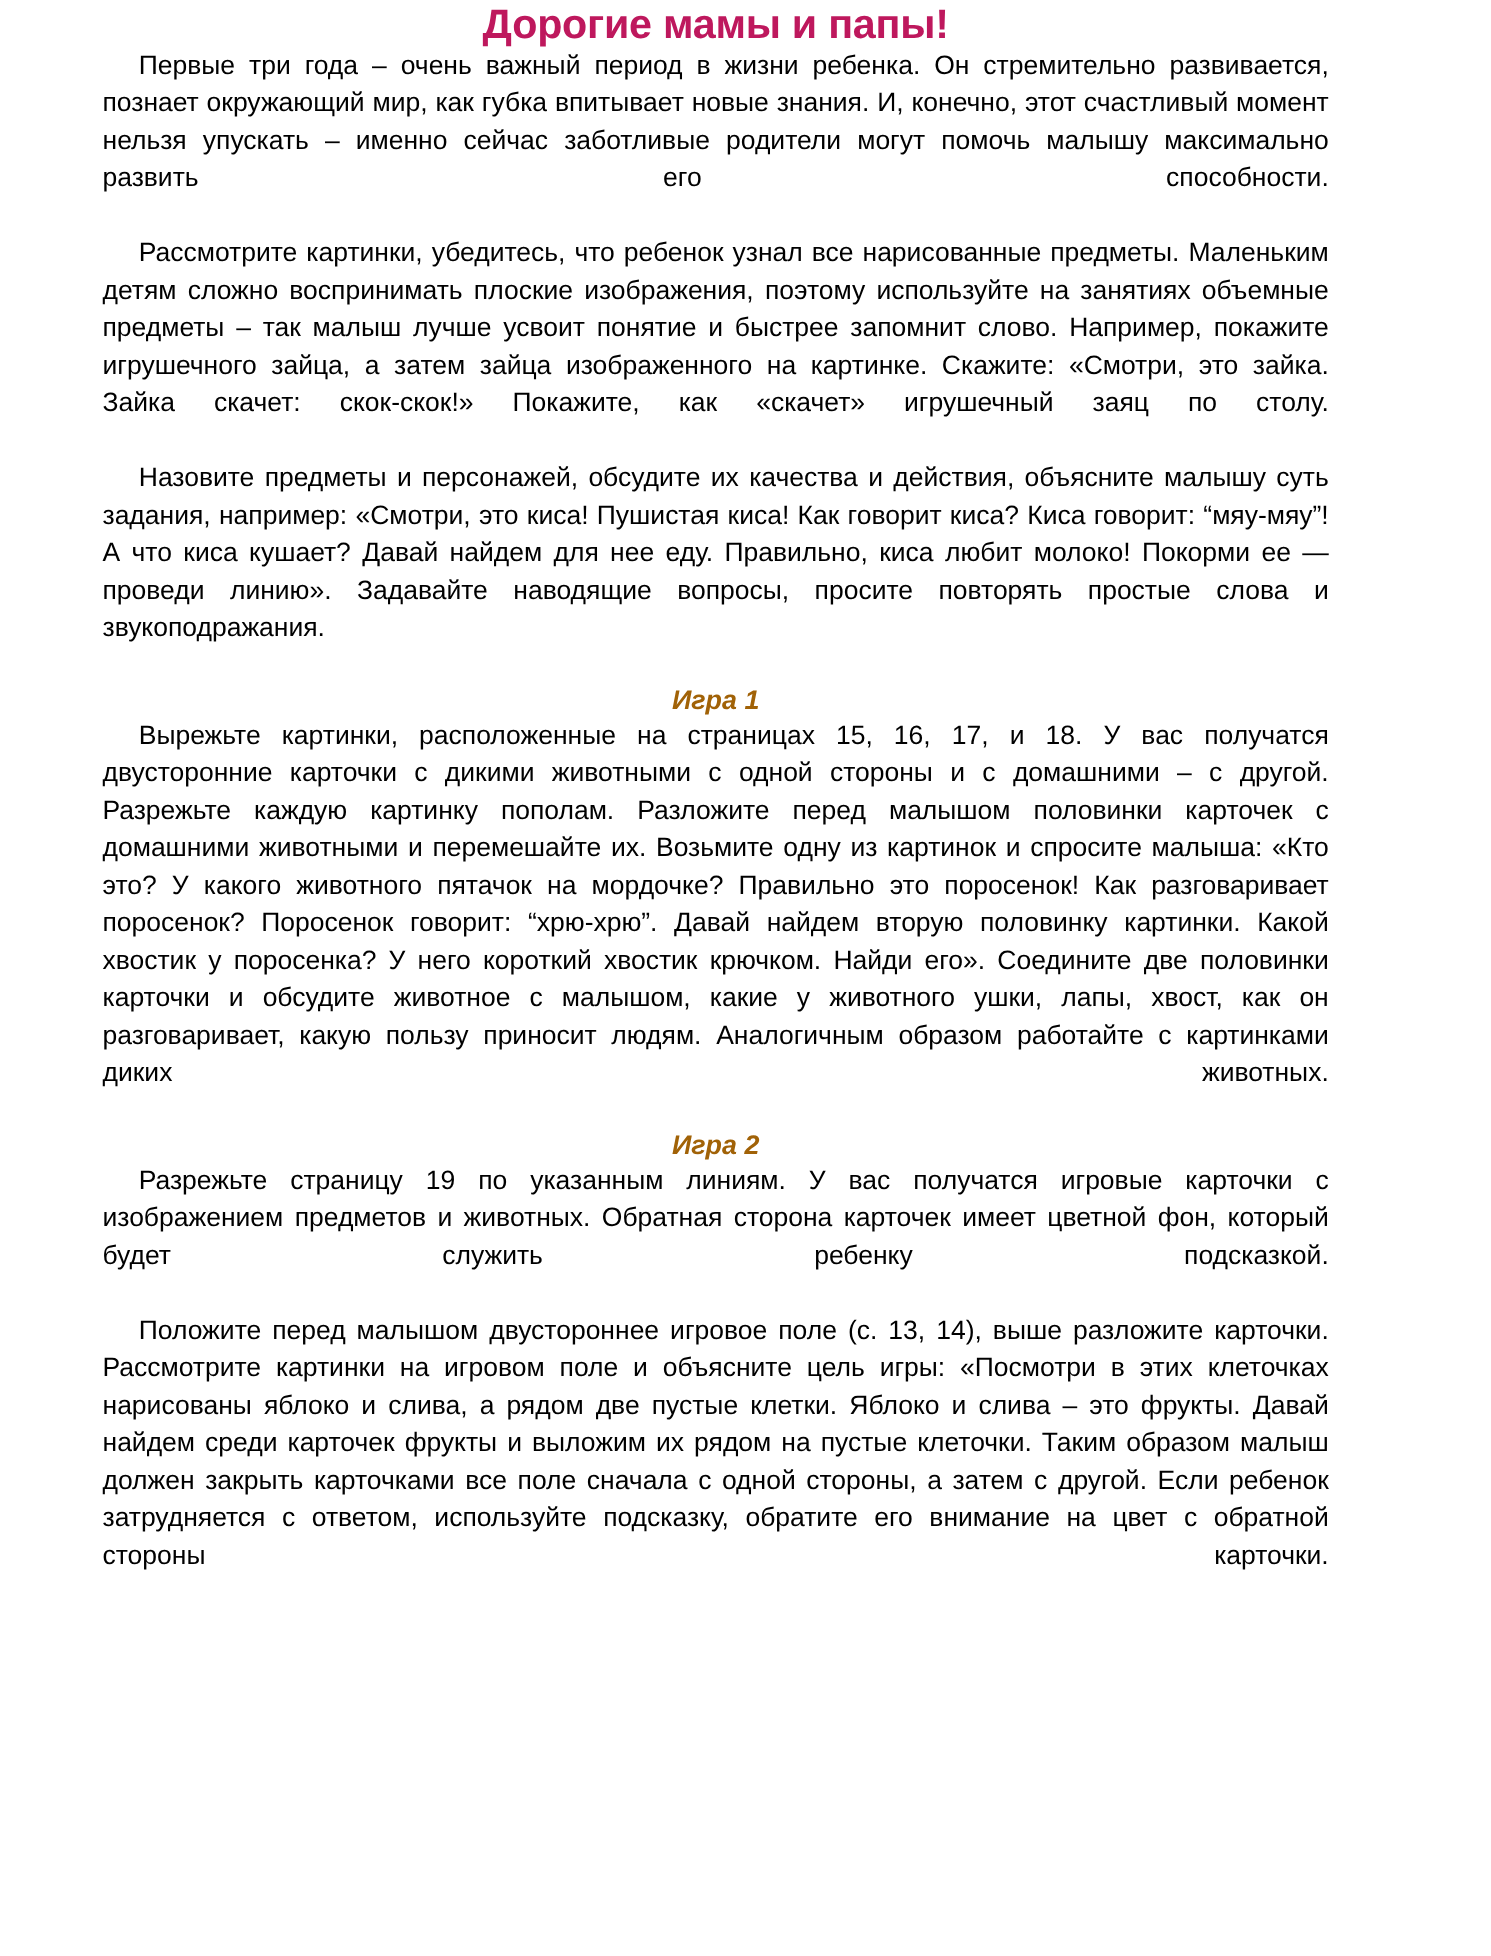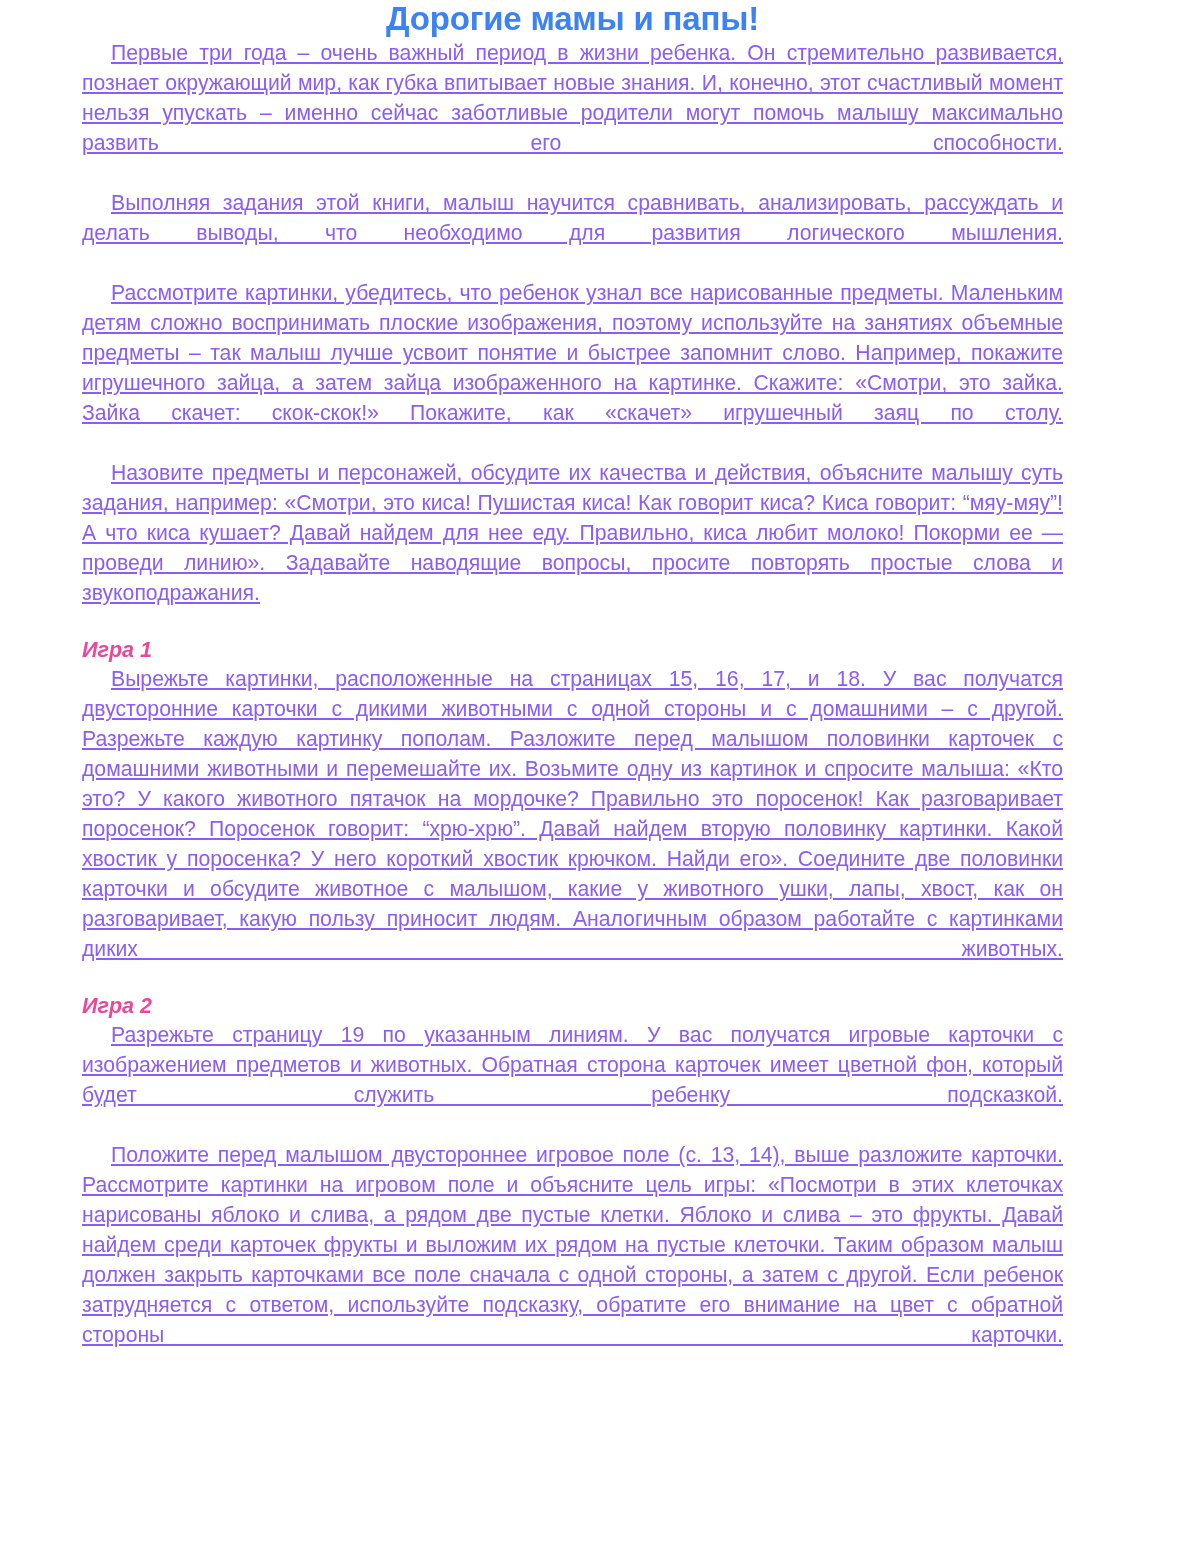--- a/index.html
+++ b/index.html
@@ -34,52 +34,52 @@
 
   
   h1.doc-heading {
     font-size: 33px;
     font-weight: bold;
     text-align: center;
     letter-spacing: -0.2px;
     margin: 0;
     padding: 0;
     line-height: 1.16;
-    color: #3b82f6;
+    color: #be185d;
   }
 
   .heading-1 { margin-top: 108px; }
   .heading-2 { margin-top: 36px; }
 
   h2.game-heading {
     font-size: 21.5px;
     font-weight: bold;
     font-style: italic;
+    text-align: center;
     margin: 0;
     padding: 0;
     line-height: 1.2;
-    color: #ec4899;
+    color: #a16207;
   }
 
   .game-heading-1 { margin-top: 38px; }
   .game-heading-2 { margin-top: 38px; }
 
   
   p.body-par {
     font-size: 21.2px;
     line-height: 30px;
     text-align: justify;
     text-justify: inter-word;
     text-indent: 29px;
     margin: 0;
     padding: 0;
     hyphens: manual;
     word-spacing: 0px;
-    color: #8b5cf6;
-    text-decoration: underline;
+    color: #000000;
   }
 
   
   .after-heading { margin-top: 9px; }
   .after-game-heading { margin-top: 11px; }
 
   
   p.body-par::after {
     content: "";
     display: inline-block;
@@ -97,21 +97,20 @@
 </head>
 <body>
 
 <div class="page">
   <div class="content">
 
     <h1 class="doc-heading heading-1">Дорогие мамы и папы!</h1>
 
     <p class="body-par after-heading">Первые три года – очень важный период в жизни ребенка. Он стремительно развивается, познает окружающий мир, как губка впитывает новые знания. И, конечно, этот счастливый момент нельзя упускать – именно сейчас заботливые родители могут помочь малышу максимально развить его способности.</p>
 
-    <p class="body-par">Выполняя задания этой книги, малыш научится сравнивать, анализировать, рассуждать и делать выводы, что необходимо для развития логического мышления.</p>
 
 
 
     <p class="body-par">Рассмотрите картинки, убедитесь, что ребенок узнал все нарисованные предметы. Маленьким детям сложно воспринимать плоские изображения, поэтому используйте на занятиях объемные предметы – так малыш лучше усвоит понятие и быстрее запомнит слово. Например, покажите игрушечного зайца, а затем зайца изображенного на картинке. Скажите: «Смотри, это зайка. Зайка скачет: скок-скок!» Покажите, как «скачет» игрушечный заяц по столу.</p>
 
     <p class="body-par">Назовите предметы и персонажей, обсудите их качества и действия, объясните малышу суть задания, например: «Смотри, это киса! Пушистая киса! Как говорит киса? Киса говорит: “мяу-мяу”! А что киса кушает? Давай найдем для нее еду. Правильно, киса любит молоко! Покорми ее — проведи линию». Задавайте наводящие вопросы, просите повторять простые слова и звукоподражания.</p>
 
 
     <h2 class="game-heading game-heading-1">Игра 1</h2>
 

